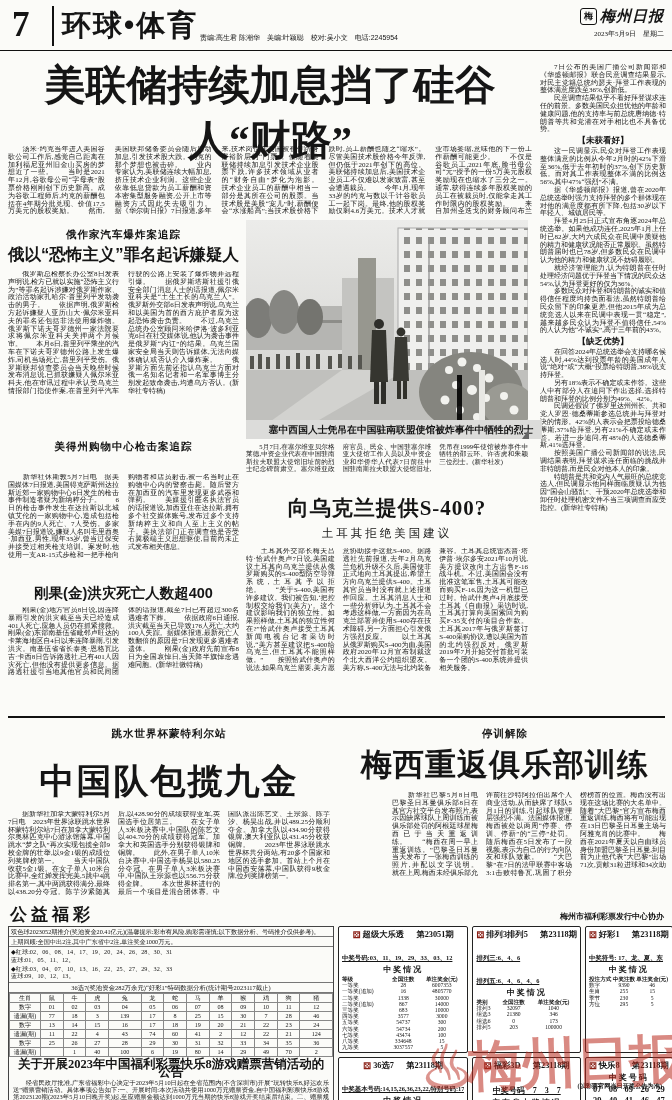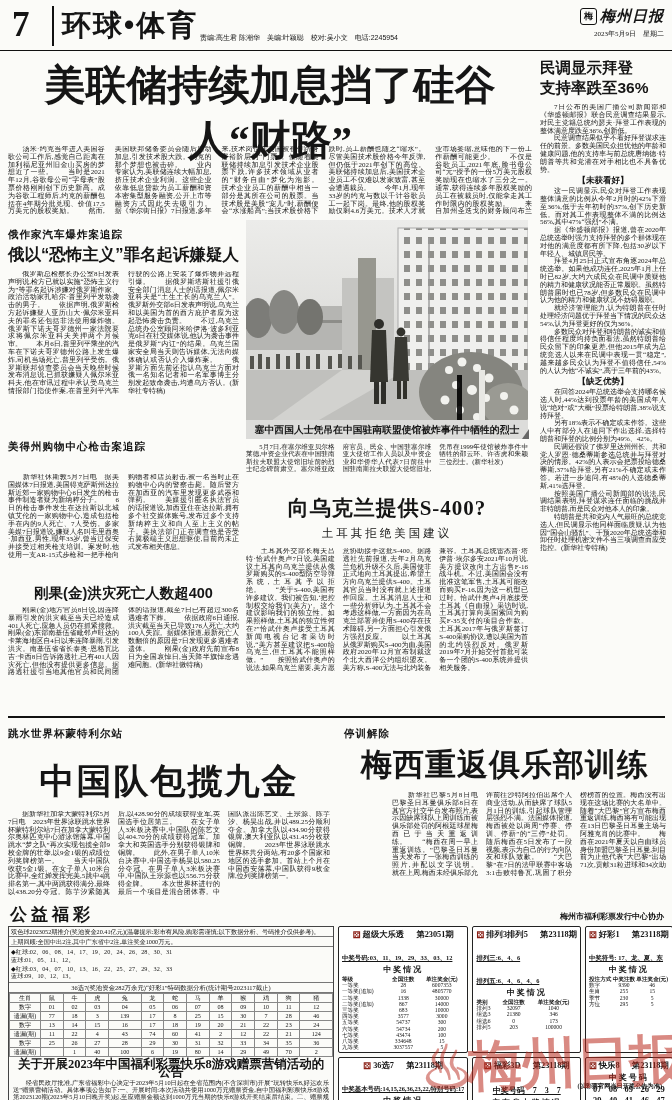--- a/index.html
+++ b/index.html
@@ -3,21 +3,21 @@
 <meta charset="utf-8">
 <style>
   html,body{margin:0;padding:0;background:#888;}
   #paper{position:relative;width:672px;height:1100px;background:#fbfbf8;margin:0 auto;overflow:hidden;
          font-family:"Liberation Serif","DejaVu Serif",serif;color:#151515;}
   .abs{position:absolute;}
   .sans{font-family:"Liberation Sans","DejaVu Sans",sans-serif;}
   .jt{text-align:justify;text-justify:inter-ideograph;}
   .body-sm{font-size:7px;line-height:7.8px;overflow:hidden;}
   .body-xs{font-size:6.6px;line-height:7.3px;overflow:hidden;}
-  .kicker{font-weight:bold;text-align:left;font-size:10.5px;letter-spacing:1px;}
+  .kicker{font-weight:bold;text-align:center;font-size:10.5px;letter-spacing:1px;}
   .headline{font-weight:bold;text-align:center;}
   p.np{margin:0;text-indent:2em;}
   .subhead{font-weight:bold;text-align:center;font-size:8.5px;margin:3px 0;}
   
   #hdr-rule{left:0;top:50px;width:672px;border-top:1.5px solid #111;}
   #pagenum{left:12px;top:5px;font-size:35px;font-weight:bold;}
   #sectitle{left:52px;top:6px;font-size:29px;font-weight:bold;letter-spacing:2px;border-left:2px solid #111;padding-left:8px;}
   #credits{left:200px;top:33px;font-size:7px;}
   #masthead{right:8px;top:7px;text-align:right;}
   #mh-row{display:flex;align-items:center;justify-content:flex-end;gap:3px;}
@@ -32,21 +32,21 @@
   #biden .hl{font-size:15.5px;line-height:1.3;font-weight:bold;}
   #biden-paras{margin-top:6px;height:640px;overflow:hidden;}
   
   #russia{left:8px;top:228px;width:231px;}
   #russia .hl{font-size:16.5px;margin-top:2px;}
   #russia .bd{margin-top:5px;height:158px;column-count:2;column-gap:9px;}
   
   #photo{left:246px;top:220px;width:282px;height:219px;background:#ddd;}
   #photo svg{display:block;}
   #photo-cap-bar{left:0;bottom:0;width:282px;height:19px;background:#dcdcda;font-weight:bold;font-size:9.8px;
-     line-height:19px;text-align:center;letter-spacing:0px;}
+     line-height:19px;text-align:center;letter-spacing:0px;padding-left:14px;}
   #cap-fold{right:-1px;bottom:0;width:0;height:0;border-left:7px solid transparent;border-bottom:10px solid #666;}
   #photo-cap-text{left:246px;top:443px;width:282px;height:48px;column-count:3;column-gap:8px;}
   
   #s400{left:246px;top:494px;width:282px;}
   #s400 .hl{font-size:21px;letter-spacing:1px;}
   #s400 .sub{text-align:center;font-size:11.5px;margin-top:4px;letter-spacing:3px;font-family:Liberation Serif, serif;}
   #s400 .bd{margin-top:7px;height:208px;column-count:3;column-gap:8px;}
   
   #texas{left:8px;top:440px;width:231px;}
   #texas .hl{font-size:16px;margin-top:2px;}
@@ -111,24 +111,20 @@
       <div id="mh-name">梅州日报</div>
     </div>
     <div id="mh-date">2023年5月9日　星期二</div>
   </div>
   <div class="abs" id="hdr-rule"></div>
 
   <div class="abs" id="main-headline">美联储持续加息挡了硅谷人“财路”</div>
   <div class="abs jt body-sm" id="main-body">　　汤米·约克当年进入美国谷歌公司工作后,感觉自己距离在加利福尼亚州旧金山买房的梦想近了一些。　　当时是2021年12月,谷歌母公司“字母表”股票价格刚刚创下历史新高。成为谷歌工程师后,约克的薪酬包括在4年期分批兑现、价值17.5万美元的股权奖励。　　然而,美国联邦储备委员会随后启动加息,引发技术股大跌。约克的那个梦想也被击碎。　　业内专家认为,美联储连续大幅加息,挤压技术企业利润。这些企业依靠低息贷款为员工薪酬和资本密集型服务融资,公开上市等融资方式因此失去吸引力。　　据《华尔街日报》7日报道,多年来,技术岗位在美国被视作跻身富裕阶层的“门票”。但随着美联储持续加息引发技术企业股票下跌,许多技术领域从业者的“财务自由”梦化为泡影。　　技术企业员工的薪酬中相当一部分是其所在公司的股票。当技术股是美股“宠儿”时,薪酬便会“水涨船高”;当技术股价格下跌时,员工薪酬也随之“缩水”。尽管美国技术股价格今年反弹,但仍低于2021年创下的高位。　　美联储持续加息后,美国技术企业员工不仅难以发家致富,甚至会遭遇裁员。　　今年1月,现年33岁的约克与数以千计谷歌员工一起下岗。最终,他的股权奖励仅剩4.6万美元。技术人才就业市场萎缩,意味他的下一份工作薪酬可能更少。　　不仅是谷歌员工,2021年底,脸书母公司“元”授予的一份5万美元股权奖励现在也缩水了三分之一。　　通常,获得连续多年股权奖励的员工在被裁员时,仅能拿走其工作时限内的股权奖励。　　来自加州圣迭戈的财务顾问布兰登·韦尔奇说,在技术股走牛的时期,股权奖励颇具吸引力,“竟然在2022年成为一个问题”。(新华社专特稿)</div>
 
   <div class="abs" id="biden">
-    <div class="hl sans">
-      <div>民调显示拜登</div>
-      <div>支持率跌至36%</div>
-    </div>
     <div id="biden-paras" class="jt body-sm">
         <p class="np">7日公布的美国广播公司新闻部和《华盛顿邮报》联合民意调查结果显示,对民主党籍总统约瑟夫·拜登工作表现的整体满意度跌至36%,创新低。</p>
         <p class="np">民意调查结果似乎不看好拜登谋求连任的前景。多数美国民众担忧他的年龄和健康问题,他的支持率与前总统唐纳德·特朗普等共和党潜在对手相比也不具备优势。</p>
         <div class="subhead">【未获看好】</div>
         <p class="np">这一民调显示,民众对拜登工作表现整体满意的比例从今年2月时的42%下滑至36%,低于去年初时的37%,创下历史新低。而对其工作表现整体不满的比例达56%,其中47%“强烈”不满。</p>
         <p class="np">据《华盛顿邮报》报道,曾在2020年总统选举时强力支持拜登的多个群体现在对他的满意度都有所下降,包括30岁以下年轻人、城镇居民等。</p>
         <p class="np">拜登4月25日正式宣布角逐2024年总统选举。如果他成功连任,2025年1月上任时已82岁,大约六成民众在民调中质疑他的精力和健康状况能否正常履职。虽然特朗普届时也已78岁,但多数民众在民调中认为他的精力和健康状况不妨碍履职。</p>
         <p class="np">就经济管理能力,认为特朗普在任时处理经济问题优于拜登当下情况的民众达54%,认为拜登更好的仅为36%。</p>
         <p class="np">多数民众对拜登和特朗普的诚实和值得信任程度均持负面看法,虽然特朗普给民众留下的印象更差,但他2015年成为总统竞选人以来在民调中表现一贯“稳定”,越来越多民众认为拜登不值得信任,54%的人认为他“不诚实”,高于三年前的43%。</p>
         <div class="subhead">【缺乏优势】</div>

